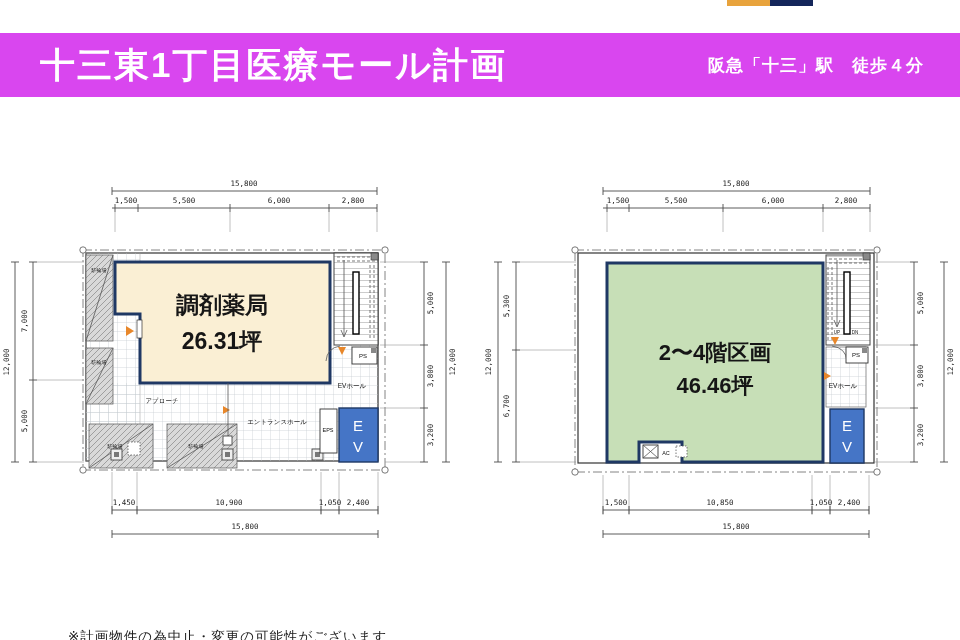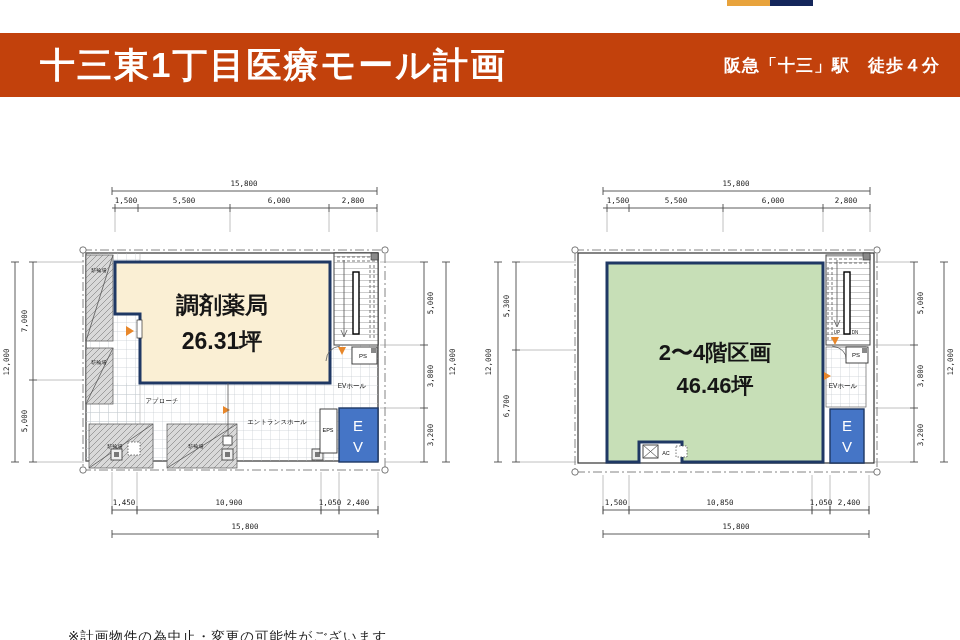--- a/index.html
+++ b/index.html
@@ -6,23 +6,23 @@
   body{
     width:960px;height:640px;position:relative;overflow:hidden;
     background:#ffffff;
     font-family:"Liberation Sans","DejaVu Sans",sans-serif;
   }
   .accent{position:absolute;top:0;height:6px;}
   .accent.orange{left:727px;width:43px;background:#E8A33C;}
   .accent.navy{left:770px;width:43px;background:#14265A;}
   .header{
     position:absolute;left:0;top:33px;width:960px;height:64px;
-    background:#c2410c;color:#ffffff;
+    background:#d946ef;color:#ffffff;
     display:flex;align-items:center;justify-content:space-between;
-    box-sizing:border-box;padding:0 20px 0 40px;
+    box-sizing:border-box;padding:0 36px 0 40px;
   }
   .header .title{font-size:35px;font-weight:bold;letter-spacing:2px;white-space:nowrap;}
   .header .station{font-size:17px;font-weight:bold;letter-spacing:1px;white-space:nowrap;}
   .footer{
     position:absolute;left:68px;top:610px;font-size:13.5px;color:#1a1a1a;letter-spacing:1px;margin-top:18px;
   }
   .plan{position:absolute;top:160px;}
   .plan.left{left:0;}
   .plan.right{left:480px;}
   

